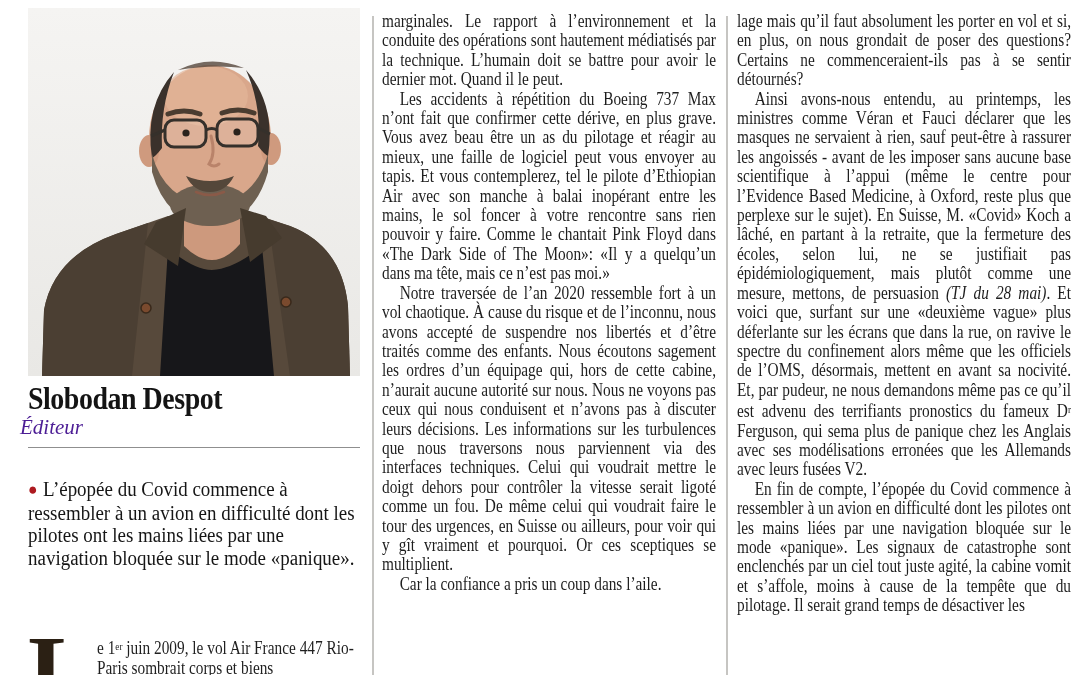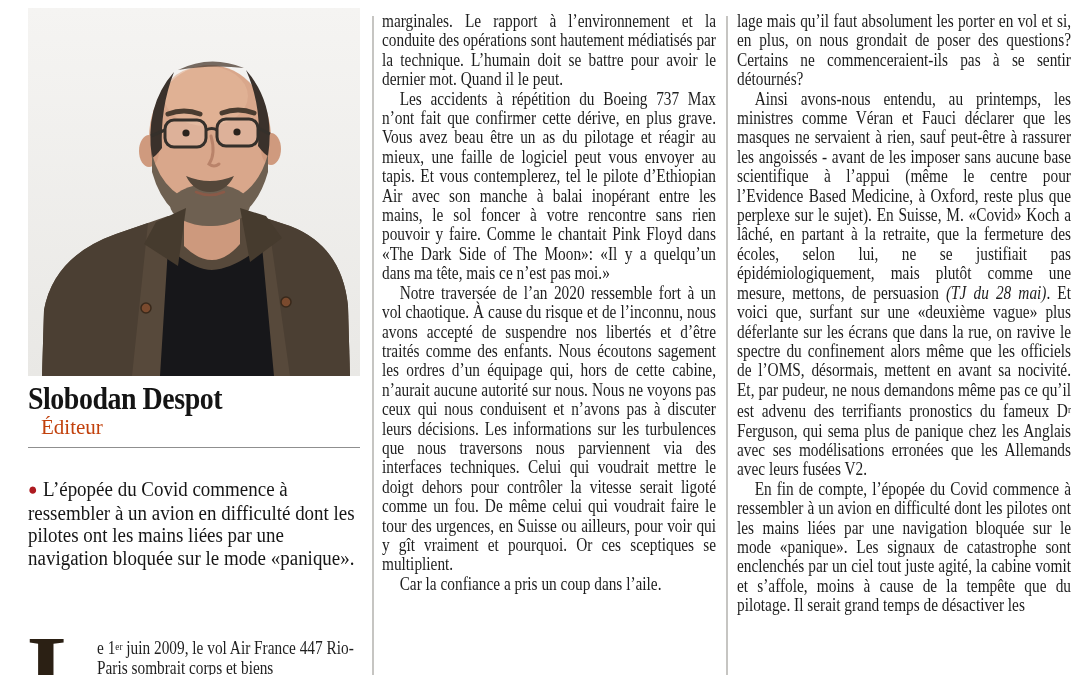--- a/index.html
+++ b/index.html
@@ -11,21 +11,21 @@
   .vsep{position:absolute;top:16px;bottom:0;width:2px;background:#c6c5c2;}
   .vsep.s1{left:372px;}
   .vsep.s2{left:726px;}
 
   
   .photo{position:absolute;left:28px;top:8px;width:332px;height:368px;}
   .author-name{
     position:absolute;left:28px;top:381px;font-size:31px;font-weight:bold;color:#141414;
     letter-spacing:-0.5px;transform:scaleX(0.9);transform-origin:0 0;white-space:nowrap;
   }
-  .author-role{position:absolute;left:41px;top:415px;font-size:21px;color:#c2410c;}
+  .author-role{position:absolute;left:20px;top:415px;font-size:21px;font-style:italic;color:#4c1d95;}
   .rule{position:absolute;left:28px;top:447px;width:332px;height:1px;background:#8f8f8f;}
   .standfirst{
     position:absolute;left:28px;top:478px;width:362px;font-size:20.5px;line-height:22.5px;
     color:#161616;transform:scaleX(0.925);transform-origin:0 0;
   }
   .standfirst .bullet{color:#ad1a20;font-size:17px;vertical-align:1px;margin-right:6px;}
   .dropcap{
     position:absolute;left:28px;top:629px;font-size:100px;line-height:0.84;font-weight:bold;
     color:#2b2014;font-family:"Liberation Serif",serif;
   }

